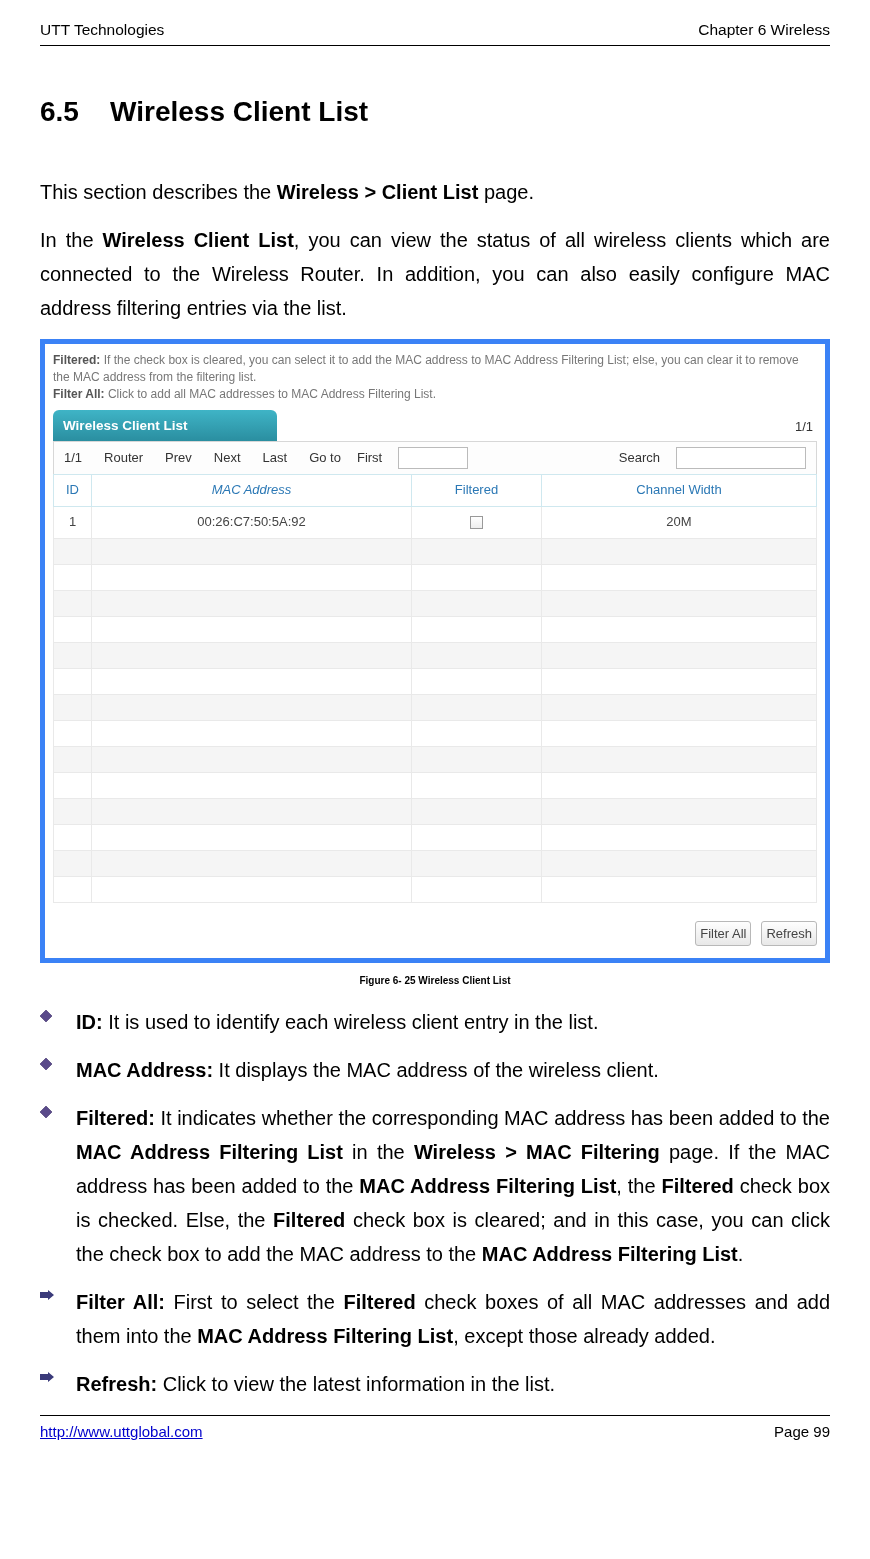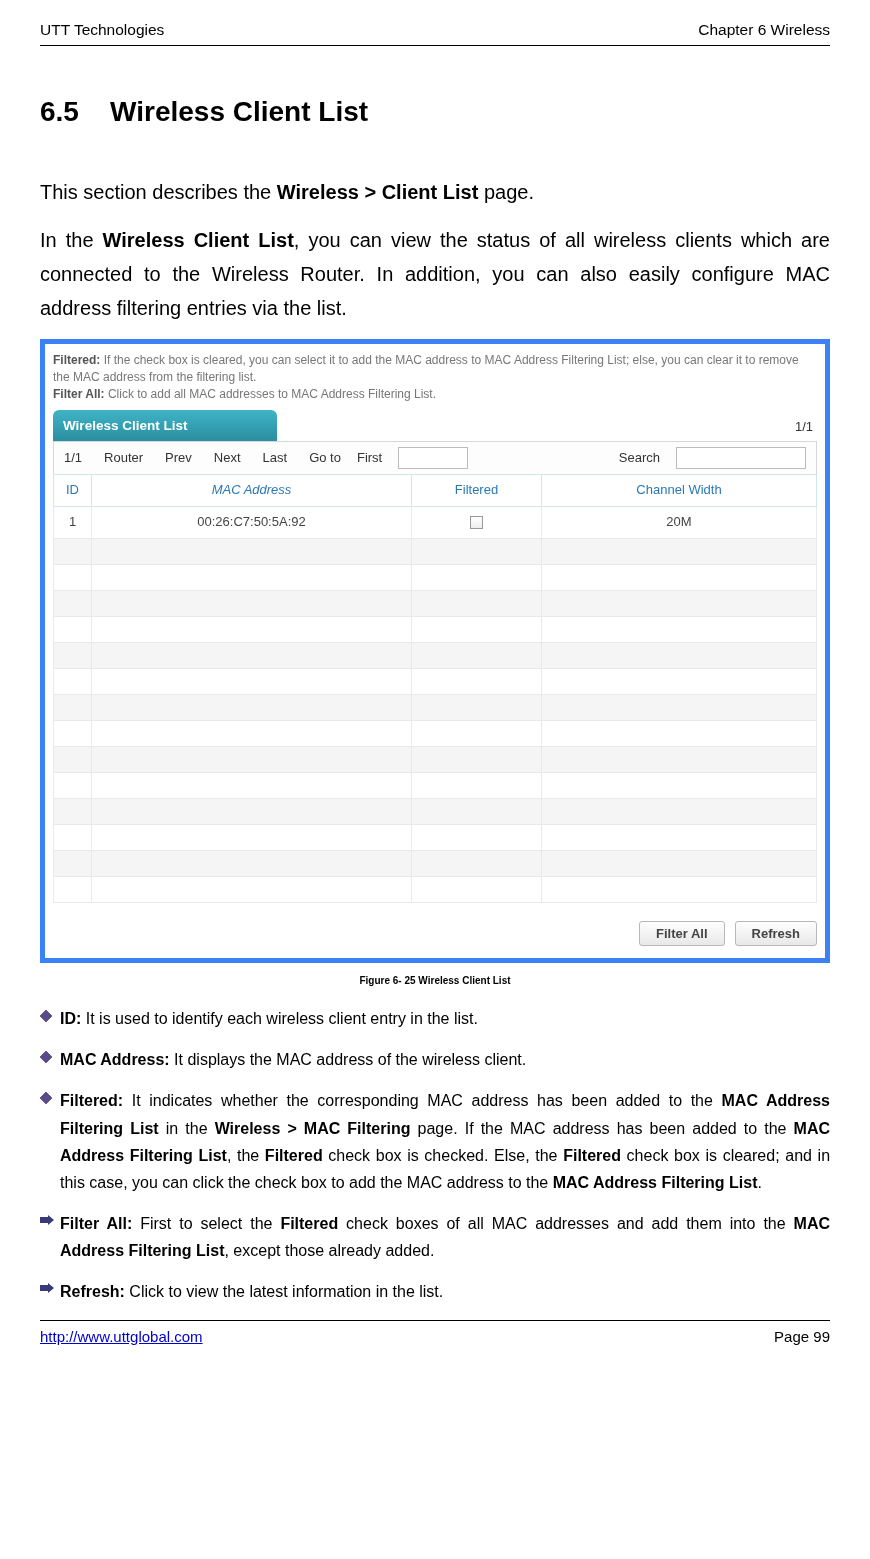--- a/index.html
+++ b/index.html
@@ -97,30 +97,29 @@
     .ss-table tbody tr:nth-child(even) td { background: #f5f5f5; }
     .ss-chk {
       display:inline-block; width:13px; height:13px;
       border:1px solid #999; background:linear-gradient(#fff,#eee);
       vertical-align: middle;
     }
     .ss-btnrow { display: flex; justify-content: flex-end; gap: 10px; margin-top: 18px; }
     .ss-btn {
       border: 1px solid #b8b8b8;
       background: linear-gradient(#fefefe, #e8e8e8);
-      padding: 4px 16px;
+      padding: 4px 4px;
       border-radius: 3px;
       font-size: 13px;
       color: #444;
       cursor: pointer;
-      font-weight: bold;
     }
     .figcap { font-weight: bold; text-align: center; font-size: 10px; margin: 6px 0 16px 0; }
     .def-list { list-style: none; padding: 0; }
-    .def-item { display: flex; gap: 4px; margin-bottom: 14px; font-size: 16px; line-height: 1.7; text-align: justify; }
+    .def-item { display: flex; gap: 20px; margin-bottom: 14px; font-size: 20px; line-height: 1.7; text-align: justify; }
     .def-item .txt { flex: 1; }
     .bullet-diamond, .bullet-arrow { flex: 0 0 16px; margin-top: 5px; }
     .bullet-diamond svg, .bullet-arrow svg { display:block; }
     .page-footer {
       display: flex;
       justify-content: space-between;
       border-top: 1.5px solid #000;
       margin-top: 14px;
       padding-top: 4px;
       font-size: 15px;

